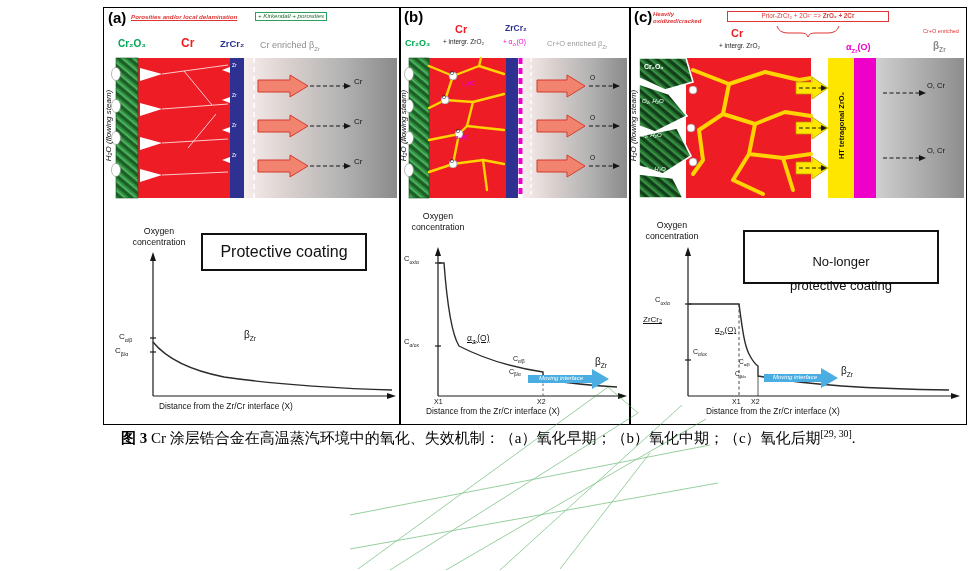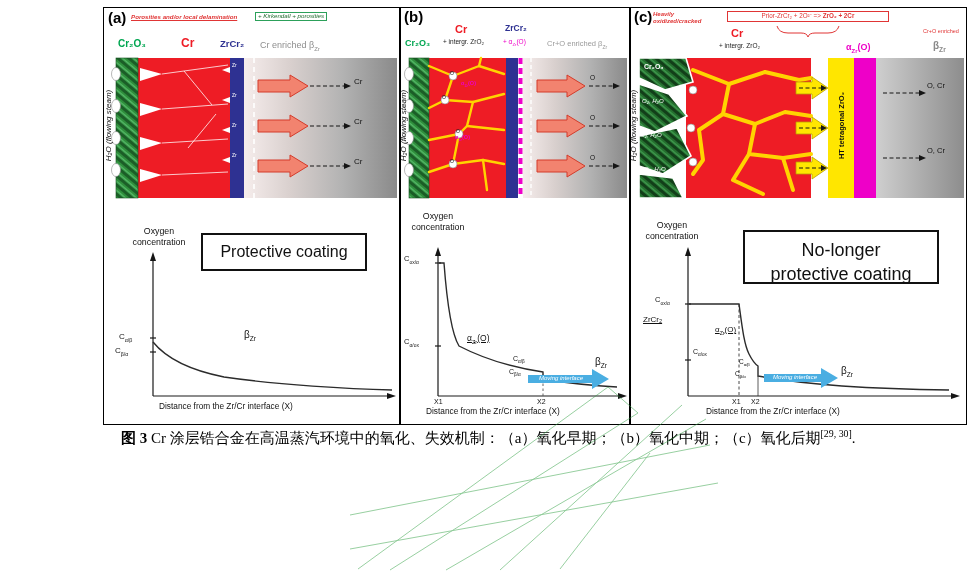--- a/index.html
+++ b/index.html
@@ -279,21 +279,21 @@
       <span class="lbl b" style="left:302px;top:33px;font-size:10px;color:#8a8a8a">β<sub>Zr</sub></span>
       <span class="lbl b" style="left:13px;top:55px;font-size:7px;color:#fff">Cr₂O₃</span>
       <span class="lbl" style="left:11px;top:90px;font-size:6px;font-style:italic;color:#fff">O₂, H₂O</span>
       <span class="lbl" style="left:9px;top:124px;font-size:6px;font-style:italic;color:#fff">O₂, H₂O</span>
       <span class="lbl" style="left:13px;top:158px;font-size:6px;font-style:italic;color:#fff">O₂, H₂O</span>
       <div class="vlab" style="left:155px;top:113px">HT tetragonal ZrO₂</div>
       <div class="steam" style="left:-58px;top:113px">H₂O (flowing steam)</div>
       <div class="lbl" style="left:296px;top:74px;width:26px;font-size:7.5px;white-space:normal;line-height:1.15">O, Cr</div>
       <div class="lbl" style="left:296px;top:139px;width:26px;font-size:7.5px;white-space:normal;line-height:1.15">O, Cr</div>
       <div class="ylab" style="left:4px;top:212px;width:74px">Oxygen concentration</div>
-      <div class="gbox pre" style="left:112px;top:222px;width:196px;height:54px;font-size:18px;line-height:24px;padding-top:6px">No-longer
+      <div class="gbox pre" style="left:112px;top:222px;width:196px;height:54px;font-size:13px;line-height:24px;padding-top:18px">No-longer
 protective coating</div>
       <span class="lbl" style="left:24px;top:288px;font-size:7.5px">C<sub>ox/α</sub></span>
       <span class="lbl ul" style="left:12px;top:308px;font-size:8px">ZrCr₂</span>
       <span class="lbl ul" style="left:84px;top:318px;font-size:8px">α<sub>Zr</sub>(O)</span>
       <span class="lbl" style="left:62px;top:340px;font-size:7px">C<sub>α/ox</sub></span>
       <span class="lbl" style="left:108px;top:350px;font-size:6.5px">C<sub>α/β</sub></span>
       <span class="lbl" style="left:104px;top:362px;font-size:6.5px">C<sub>β/α</sub></span>
       <span class="lbl" style="left:210px;top:358px;font-size:10px">β<sub>Zr</sub></span>
       <span class="mov" style="left:137px;top:366px;width:54px">Moving interface</span>
       <span class="lbl" style="left:101px;top:390px;font-size:7px">X1</span>

